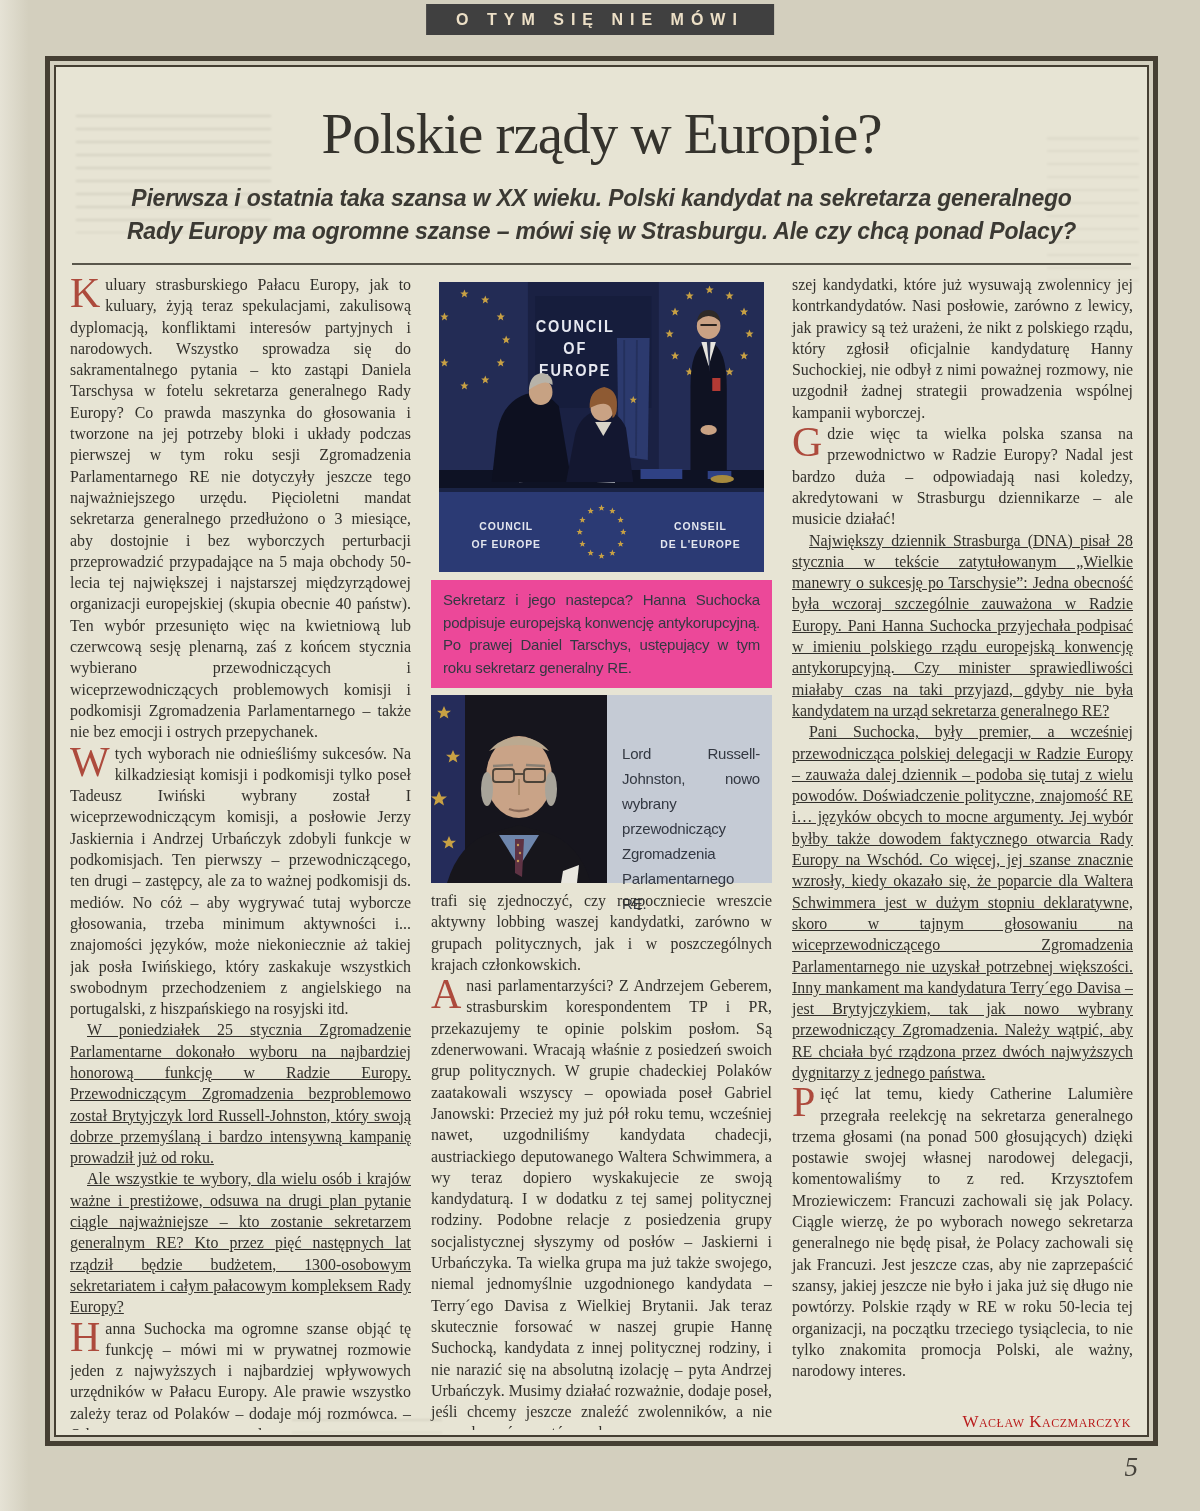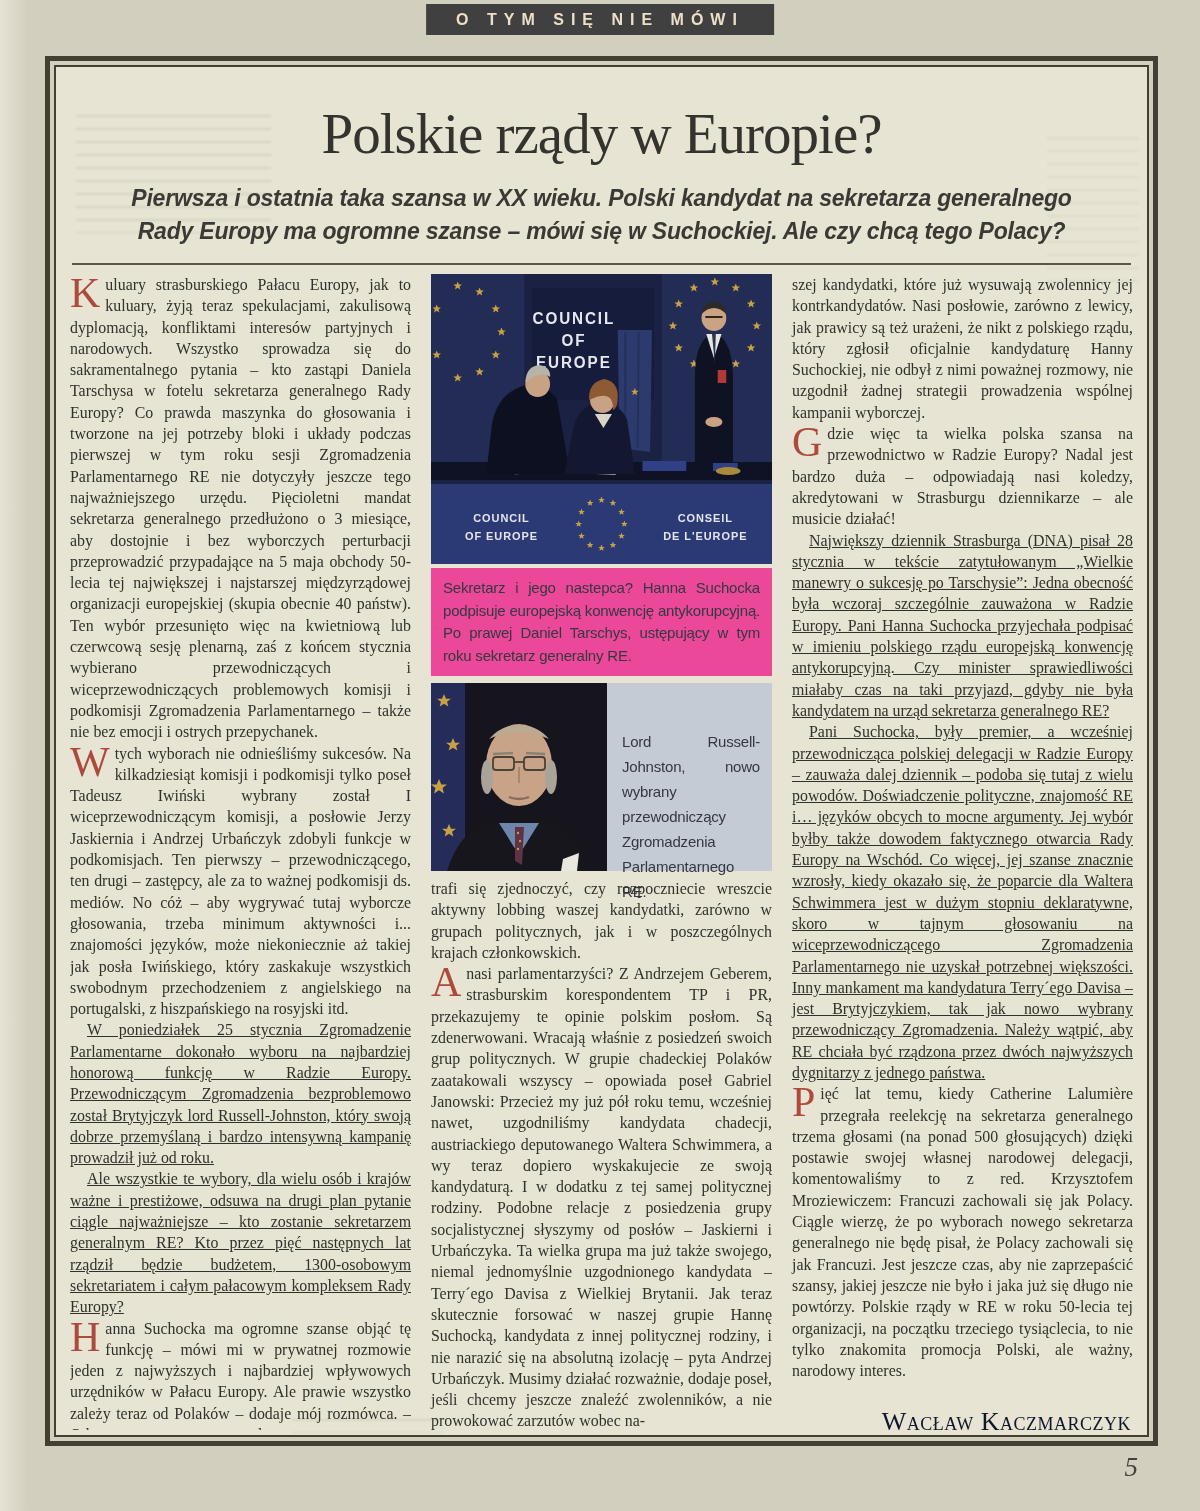--- a/index.html
+++ b/index.html
@@ -32,32 +32,32 @@
     color:#3b3933;letter-spacing:-0.2px;}
   .rule{margin:15px 2px 0;border-top:2px solid #59564b;height:0;}
 
   .cols{display:flex;gap:20px;margin-top:9px;height:1156px;overflow:hidden;}
   .col{flex:1;min-width:0;font-size:15.9px;line-height:21.3px;text-align:justify;color:#32302b;}
   .col p{margin:0;}
   p.ind{text-indent:17px;text-decoration:underline;}
   .dc{float:left;font-size:42px;line-height:34px;padding:2px 5px 0 0;color:#ad4a3c;
     font-family:"Liberation Serif",serif;}
 
-  figure{margin:0;}
+  figure{margin:8px;}
   .photo1 svg{display:block;width:100%;height:290px;}
   .cap1{background:#ec4899;padding:9px 12px;font:15px/22.5px "Liberation Sans",sans-serif;
     color:#333842;text-align:justify;letter-spacing:-0.2px;margin-top:4px;}
   .p2row{display:flex;margin:7px 0;height:188px;}
   .p2row svg{display:block;width:176px;height:188px;flex:0 0 auto;}
   .cap2{flex:1;background:#c5cbd5;padding:46px 12px 0 15px;
     font:15px/25px "Liberation Sans",sans-serif;color:#333842;text-align:justify;
     letter-spacing:-0.2px;box-sizing:border-box;}
 
   .byline{text-align:right;margin-top:30px;padding-right:2px;}
-  .author{font-variant:small-caps;font-size:26px;letter-spacing:.5px;color:#0f172a;}
+  .author{font-variant:small-caps;font-size:17px;letter-spacing:.5px;color:#b91c1c;}
 
   .pagenum{position:absolute;right:62px;top:1452px;font:italic 27px "Liberation Serif",serif;color:#46433c;}
 </style>
 </head>
 <body>
 
 <div class="edge-strip"></div>
 
 <div class="banner">
   <span>O TYM SIĘ NIE MÓWI</span>
@@ -65,21 +65,21 @@
 
 <div class="frame">
   <div class="frame-inner">
 
     <div class="ghost tl"></div>
     <div class="ghost tr"></div>
     <div class="ghost bl"></div>
 
     <h1 class="title">Polskie rządy w Europie?</h1>
     <p class="subtitle"><span>Pierwsza i ostatnia taka szansa w XX wieku. Polski kandydat na sekretarza generalnego</span><br>
-      <span>Rady Europy ma ogromne szanse – mówi się w Suchockiej. Ale czy chcą tego Polacy?</span></p>
+      <span>Rady Europy ma ogromne szanse – mówi się w Strasburgu. Ale czy chcą ponad Polacy?</span></p>
     <div class="rule"></div>
 
     <div class="cols">
 
       <div class="col">
         <p><span class="dc">K</span><span>uluary strasburskiego Pałacu Europy, jak to kuluary, żyją teraz spekulacjami, zakulisową dyplomacją, konfliktami interesów partyjnych i narodowych. Wszystko sprowadza się do sakramentalnego pytania – kto zastąpi Daniela Tarschysa w fotelu sekretarza generalnego Rady Europy? Co prawda maszynka do głosowania i tworzone na jej potrzeby bloki i układy podczas pierwszej w tym roku sesji Zgromadzenia Parlamentarnego RE nie dotyczyły jeszcze tego najważniejszego urzędu. Pięcioletni mandat sekretarza generalnego przedłużono o 3 miesiące, aby dostojnie i bez wyborczych perturbacji przeprowadzić przypadające na 5 maja obchody 50-lecia tej największej i najstarszej międzyrządowej organizacji europejskiej (skupia obecnie 40 państw). Ten wybór przesunięto więc na kwietniową lub czerwcową sesję plenarną, zaś z końcem stycznia wybierano przewodniczących i wiceprzewodniczących problemowych komisji i podkomisji Zgromadzenia Parlamentarnego – także nie bez emocji i ostrych przepychanek.</span></p>
         <p><span class="dc">W</span><span>tych wyborach nie odnieśliśmy sukcesów. Na kilkadziesiąt komisji i podkomisji tylko poseł Tadeusz Iwiński wybrany został I wiceprzewodniczącym komisji, a posłowie Jerzy Jaskiernia i Andrzej Urbańczyk zdobyli funkcje w podkomisjach. Ten pierwszy – przewodniczącego, ten drugi – zastępcy, ale za to ważnej podkomisji ds. mediów. No cóż – aby wygrywać tutaj wyborcze głosowania, trzeba minimum aktywności i... znajomości języków, może niekoniecznie aż takiej jak posła Iwińskiego, który zaskakuje wszystkich swobodnym przechodzeniem z angielskiego na portugalski, z hiszpańskiego na rosyjski itd.</span></p>
         <p class="ind"><span>W poniedziałek 25 stycznia Zgromadzenie Parlamentarne dokonało wyboru na najbardziej honorową funkcję w Radzie Europy. Przewodniczącym Zgromadzenia bezproblemowo został Brytyjczyk lord Russell-Johnston, który swoją dobrze przemyślaną i bardzo intensywną kampanię prowadził już od roku.</span></p>
         <p class="ind"><span>Ale wszystkie te wybory, dla wielu osób i krajów ważne i prestiżowe, odsuwa na drugi plan pytanie ciągle najważniejsze – kto zostanie sekretarzem generalnym RE? Kto przez pięć następnych lat rządził będzie budżetem, 1300-osobowym sekretariatem i całym pałacowym kompleksem Rady Europy?</span></p>
         <p><span class="dc">H</span><span>anna Suchocka ma ogromne szanse objąć tę funkcję – mówi mi w prywatnej rozmowie jeden z najwyższych i najbardziej wpływowych urzędników w Pałacu Europy. Ale prawie wszystko zależy teraz od Polaków – dodaje mój rozmówca. – Od tego, czy wasza grupa parlamentarna po-</span></p>

